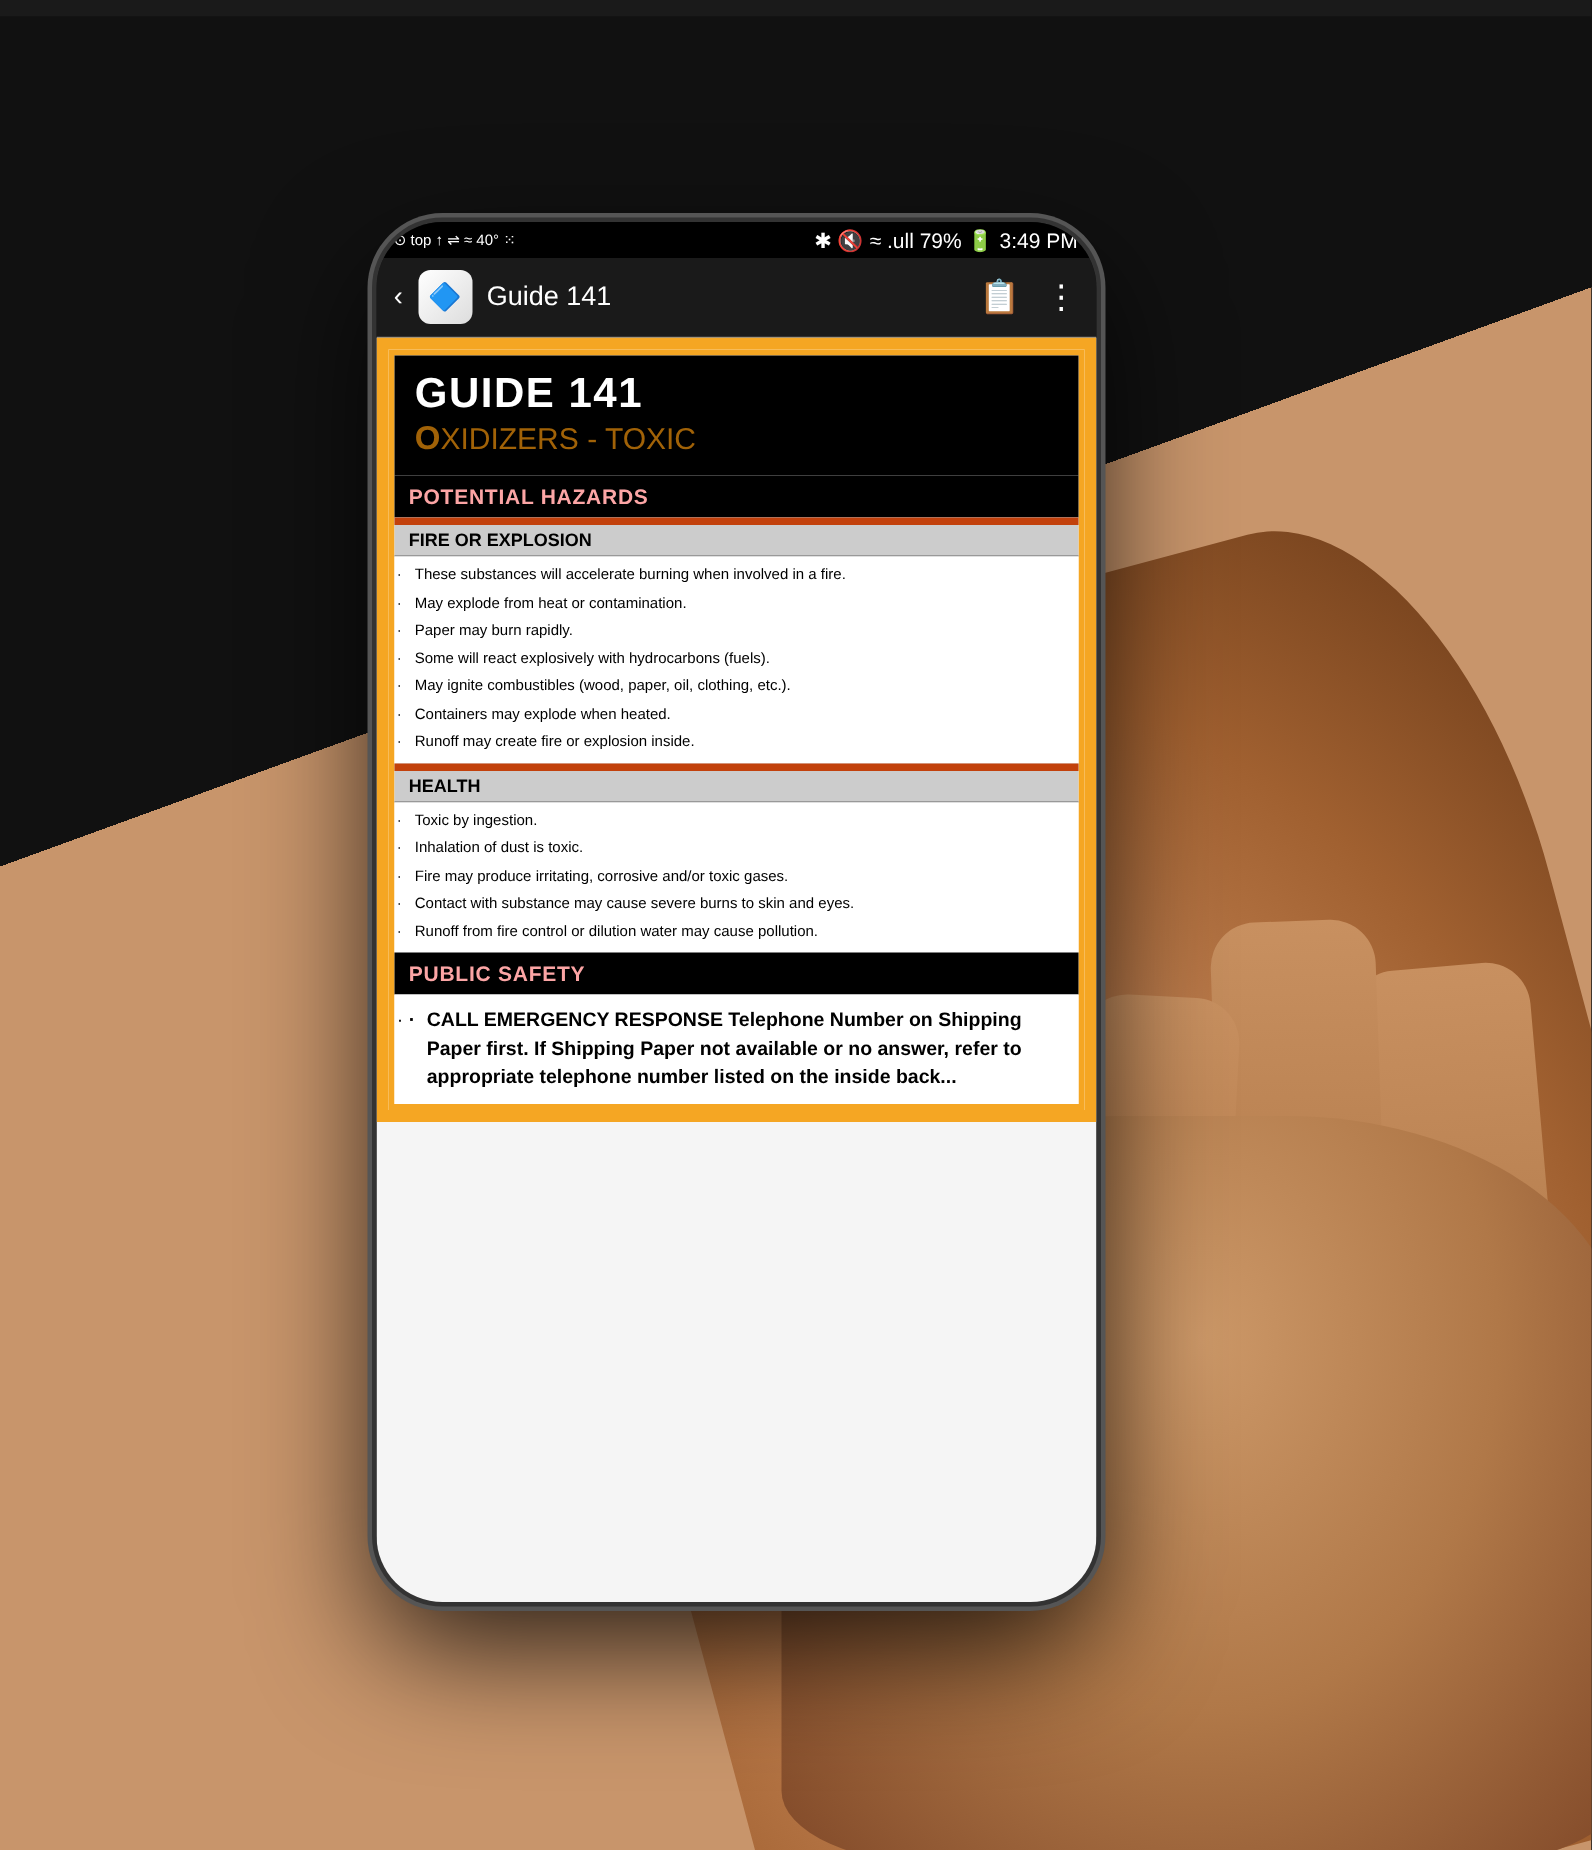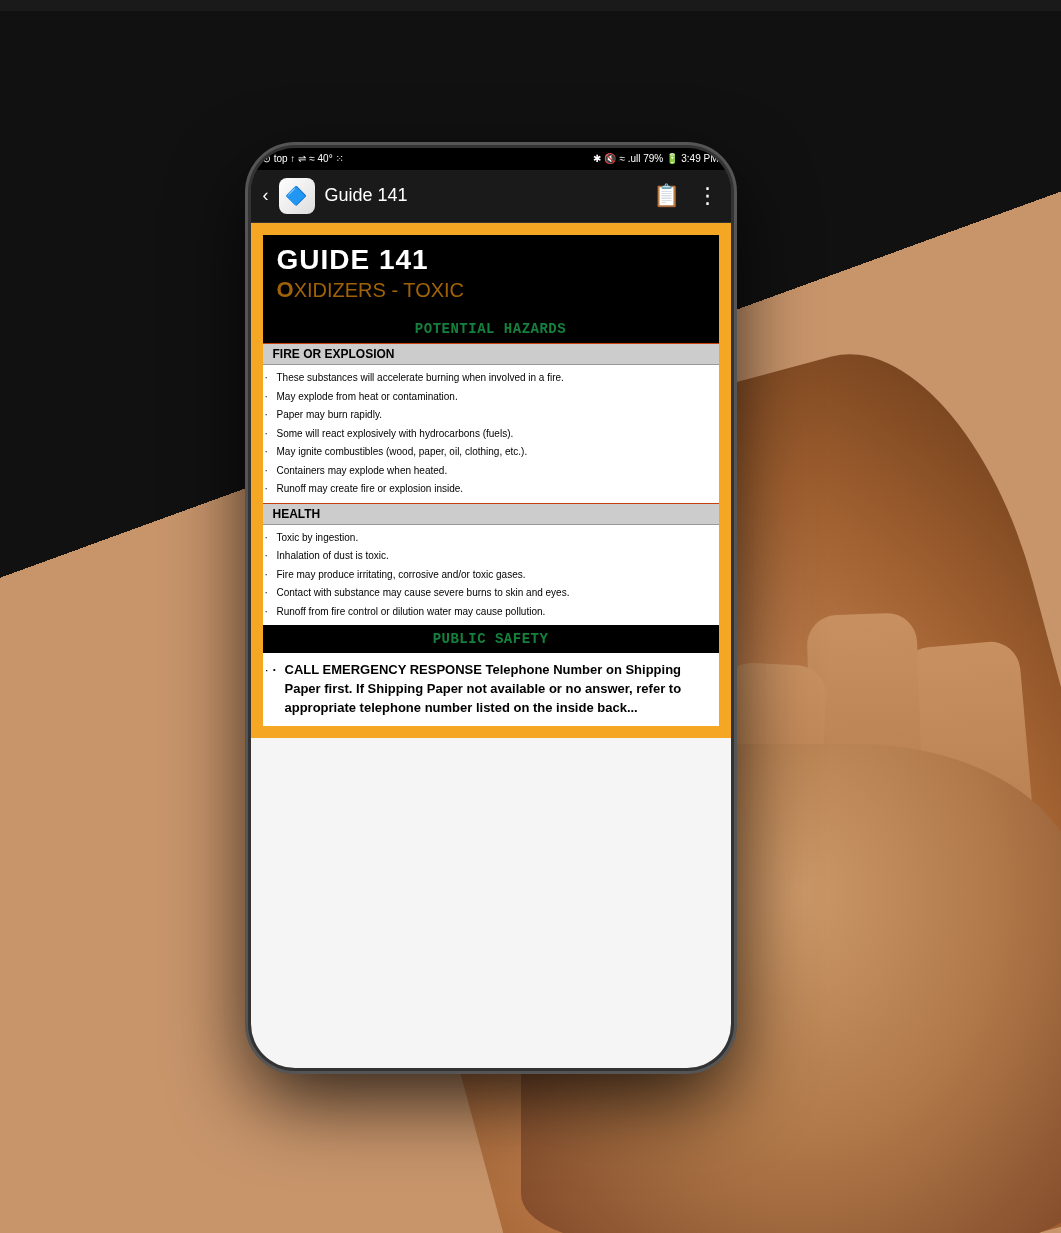--- a/index.html
+++ b/index.html
@@ -55,21 +55,21 @@
     }
     .status-left {
       display: flex;
       gap: 4px;
       align-items: center;
       font-size: 10px;
     }
     .status-right {
       display: flex;
       gap: 4px;
-      font-size: 10px;
+      font-size: 14px;
     }
 
     
     .app-bar {
       background: #1a1a1a;
       color: #fff;
       display: flex;
       align-items: center;
       padding: 8px 12px;
       gap: 10px;
@@ -141,36 +141,35 @@
     .guide-subtitle {
       font-size: 20px;
       font-weight: 400;
       color: #a16207;
       margin-top: 2px;
     }
 
     
     .section-header {
       background: #000;
-      color: #15803d;
-      text-align: center;
+      color: #fca5a5;
+      text-align: left;
       font-size: 14px;
       font-weight: 900;
       padding: 6px 10px;
       letter-spacing: 0.5px;
-      font-family: Liberation Mono, monospace;
     }
 
     .subsection-header {
       background: #ccc;
       color: #000;
       font-size: 12px;
       font-weight: 700;
       padding: 3px 10px;
-      border-top: 1px solid #c2410c;
+      border-top: 5px solid #c2410c;
       border-bottom: 1px solid #999;
     }
 
     
     .content-list {
       padding: 4px 6px 4px 10px;
       background: #fff;
     }
     .content-item {
       font-size: 10px;

